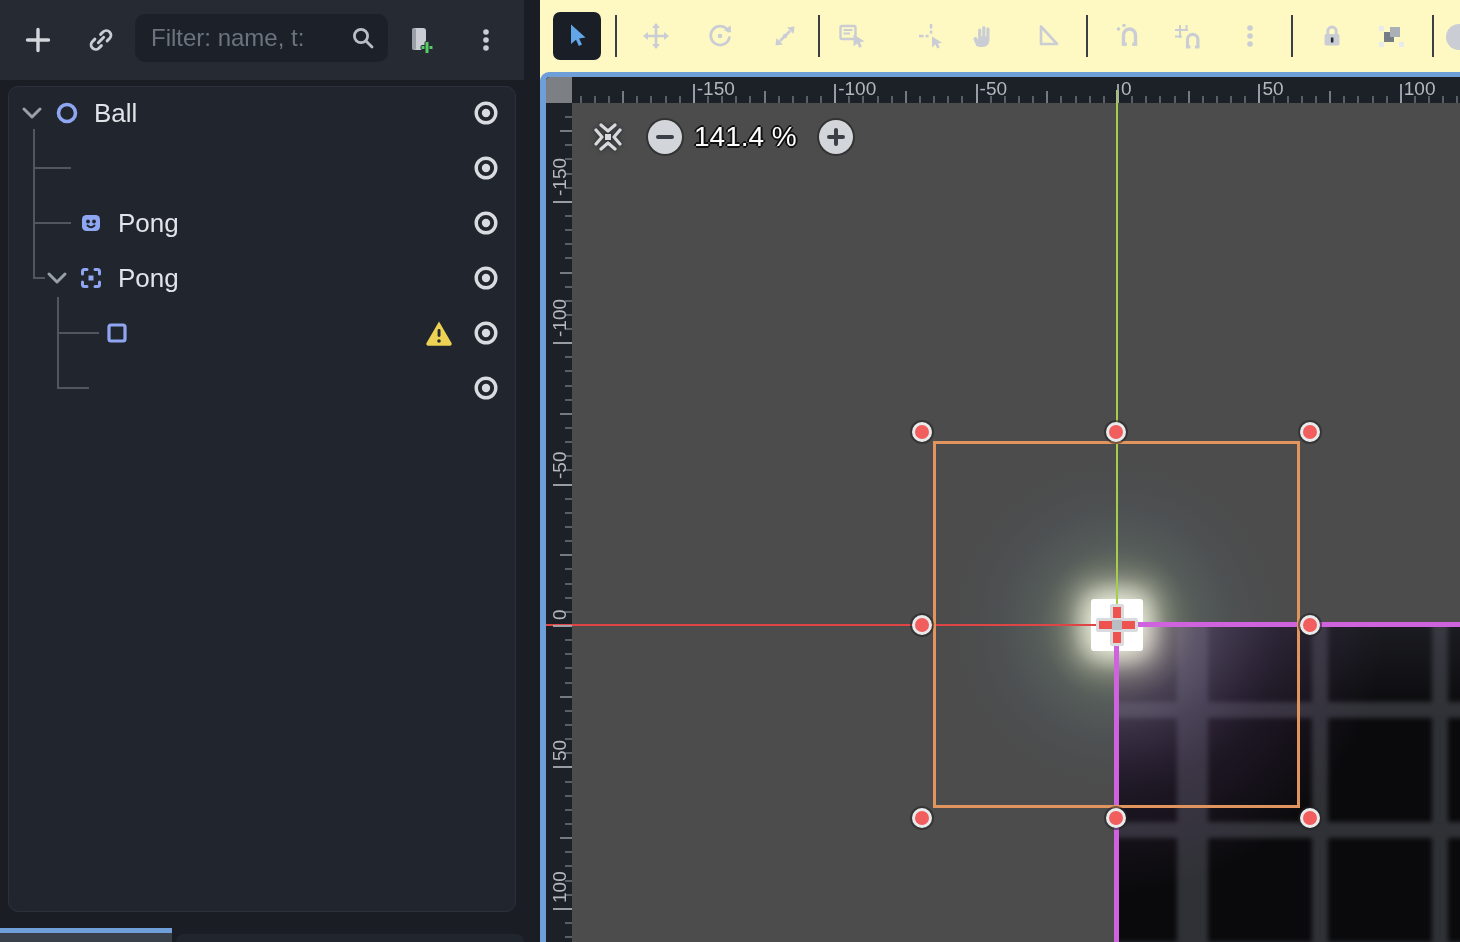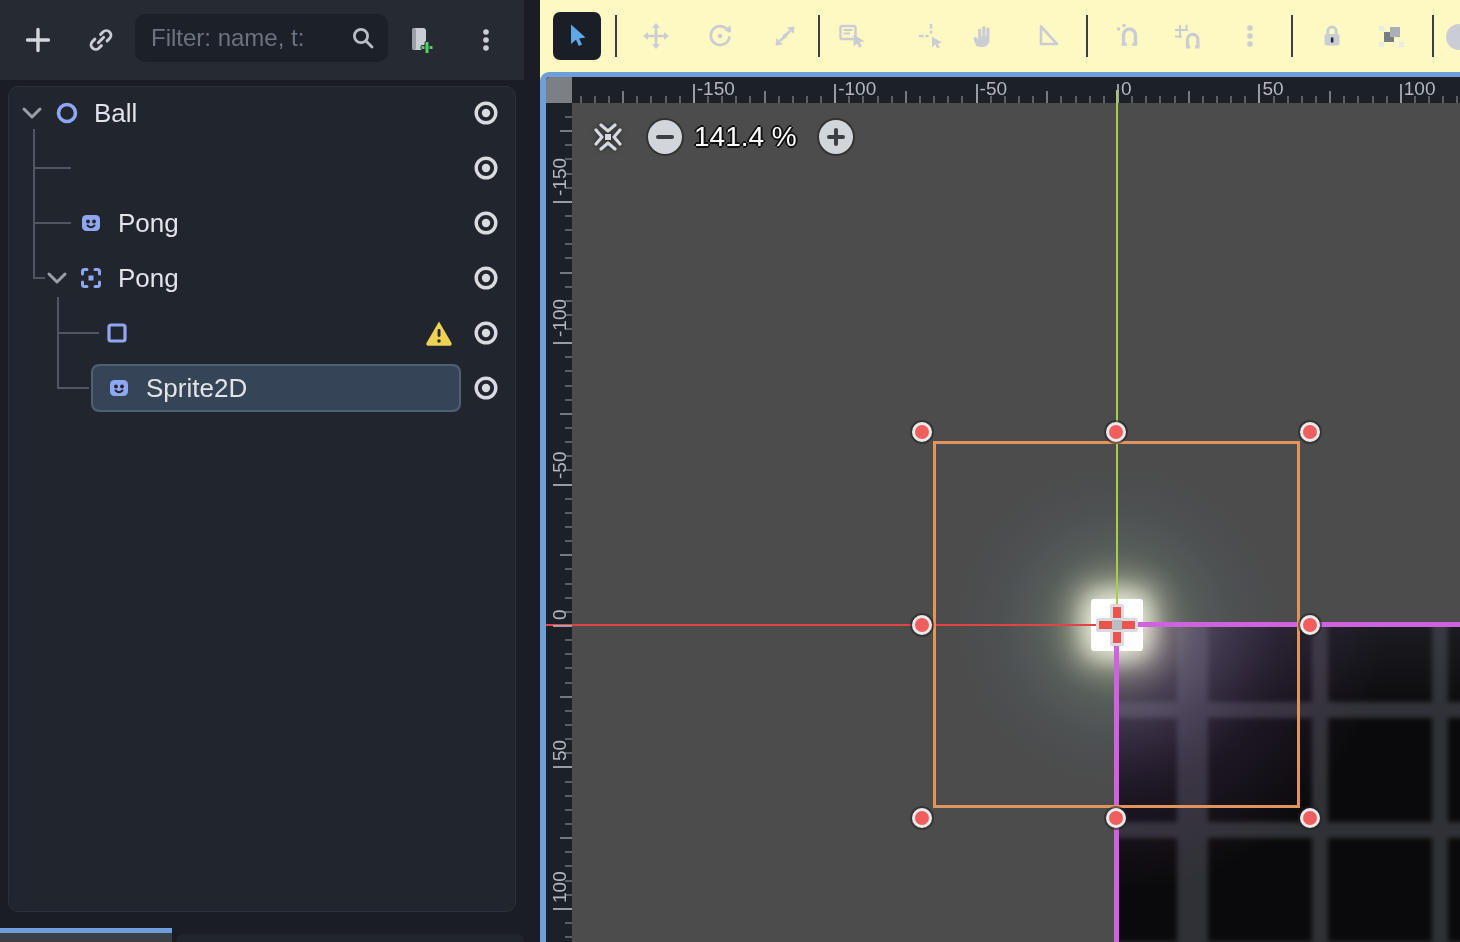--- a/index.html
+++ b/index.html
@@ -208,31 +208,20 @@
       </div>
 
       <div class="trow" style="top:222px;padding-left:94px">
         <span class="nicon">
           <svg width="28" height="28">
               <rect x="6" y="6" width="16" height="16" rx="2" fill="none" stroke="#8fa7f2" stroke-width="3.2"></rect>
             </svg>
         </span>
       </div>
 
-      <div class="trow selected" style="top:277px;padding-left:12px">
-        <span class="nicon">
-          <svg width="28" height="28">
-            <rect x="5" y="6" width="18" height="16" rx="4.5" fill="#8fa7f2"></rect>
-            <circle cx="11" cy="12.5" r="1.9" fill="#21252d"></circle>
-              <circle cx="17" cy="12.5" r="1.9" fill="#21252d"></circle>
-            <path d="M10.5 16.5 q3.5 3.4 7 0" fill="none" stroke="#21252d" stroke-width="1.9" stroke-linecap="round"></path>
-          </svg>
-        </span>
-        <span class="tlabel">Sprite2D</span>
-      </div>
 
       <div class="warn" style="top:231px">
         <svg width="30" height="30">
           <path d="M15 3.5 L27.5 25 a1.8 1.8 0 0 1 -1.6 2.7 H4.1 a1.8 1.8 0 0 1 -1.6-2.7 Z" fill="#eed254" stroke-linejoin="round"></path>
           <rect x="13.6" y="11" width="2.9" height="8" rx="1.4" fill="#272b33"></rect>
           <circle cx="15" cy="23" r="1.8" fill="#272b33"></circle>
         </svg>
       </div>
 
       <button class="eye-btn" style="top:10px">

